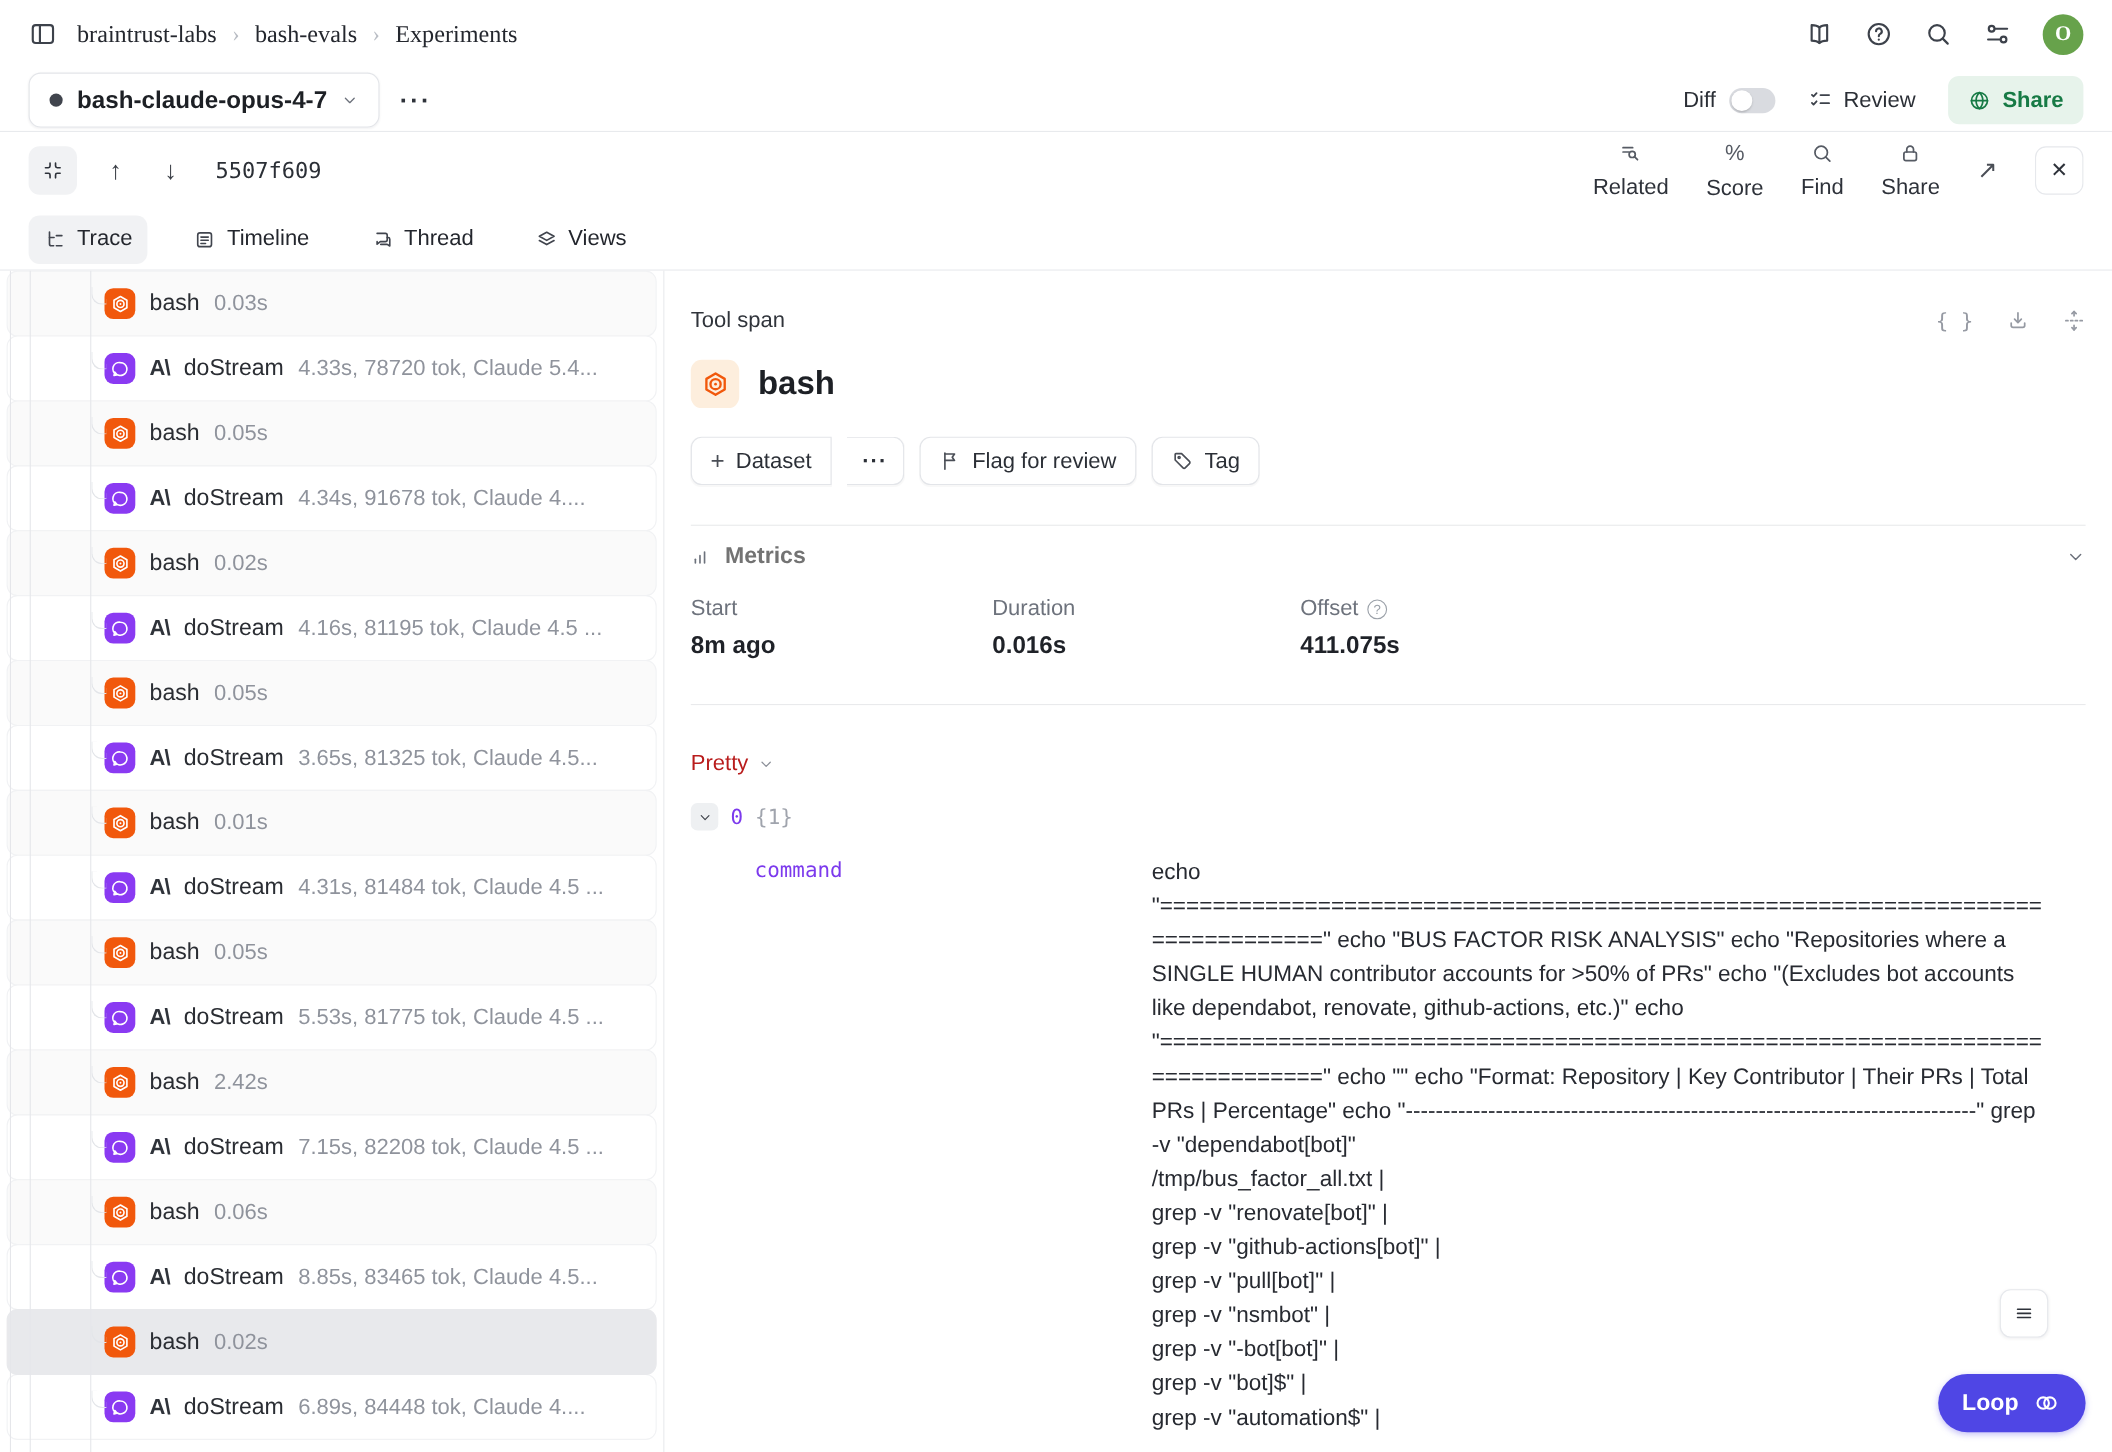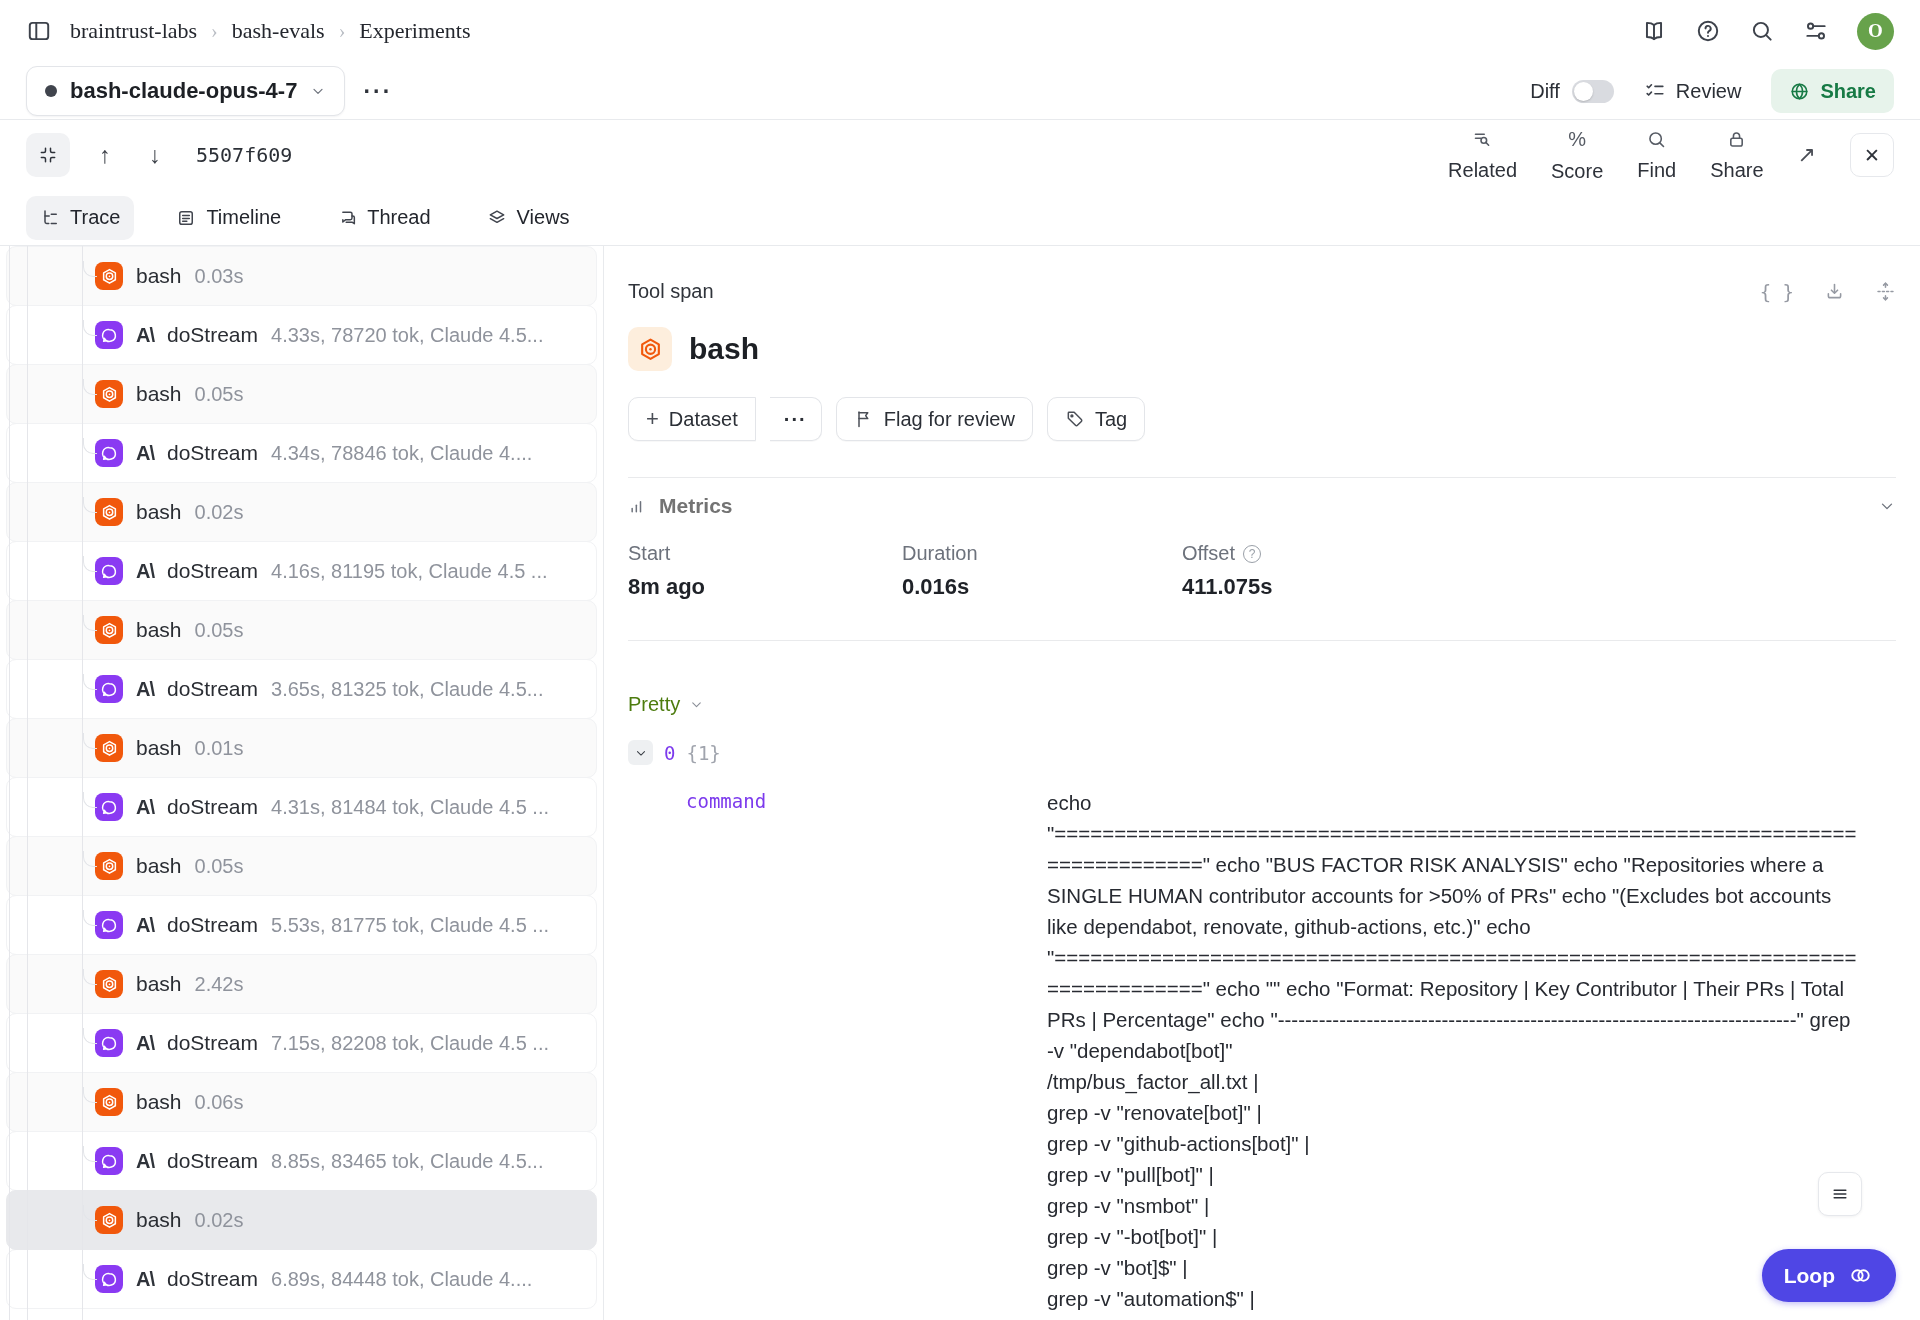--- a/index.html
+++ b/index.html
@@ -98,21 +98,21 @@
   .sec-head .ico { width:20px; height:20px; color:#6d727c; }
   .sec-title { font-size:21px; font-weight:600; color:#737373; }
   .sec-chev { margin-left:auto; width:18px; height:18px; color:#6d727c; cursor:pointer; }
 
   .metrics-grid { margin-top:24px; display:grid; grid-template-columns:274px 280px 1fr; }
   .m-label { font-size:20px; color:#6d727c; display:flex; align-items:center; }
   .m-value { margin-top:9px; font-size:22px; font-weight:600; color:#1f2228; }
   .info-dot { margin-left:8px; width:18px; height:18px; border:1.5px solid #9aa0a8; border-radius:50%; color:#9aa0a8; font-size:12px; display:inline-flex; align-items:center; justify-content:center; }
 
   .sec-input { margin-top:40px; padding-top:16px; }
-  .fmt-row { margin-top:36px; display:flex; align-items:center; gap:9px; font-size:20px; color:#4d7c0f; cursor:pointer; }
+  .fmt-row { margin-top:26px; display:flex; align-items:center; gap:9px; font-size:20px; color:#b91c1c; cursor:pointer; }
   .fmt-row .chev { width:15px; height:15px; color:#8b8f98; }
 
   .json-root { margin-top:24px; display:flex; align-items:center; gap:11px; }
   .tog-btn { width:25px; height:25px; border-radius:6px; background:#eef0f2; display:flex; align-items:center; justify-content:center; color:#3c4048; cursor:pointer; }
   .tog-btn svg { width:14px; height:14px; }
   .mono { font-family:"DejaVu Sans Mono", monospace; font-size:19px; }
   .j-purple { color:#7c3aed; }
   .j-dim { color:#a0a4ad; }
 
   .json-kv { margin-top:22px; display:flex; padding-left:58px; }
@@ -334,21 +334,21 @@
     <span class="span-detail">0.03s</span>
   </div>
           <div class="tree-row">
     <span class="span-icon icon-slot stream">
               <svg viewBox="0 0 24 24" fill="none" stroke="#fff" stroke-width="1.9" stroke-linecap="round" stroke-linejoin="round">
                 <path d="M12 4.6a7.4 7.4 0 1 1-6.5 10.9L4.6 19.4l3.2-.7A7.4 7.4 0 0 1 12 4.6z"></path>
               </svg>
             </span>
     <span class="anthropic-mark">A\</span>
     <span class="span-name">doStream</span>
-    <span class="span-detail">4.33s, 78720 tok, Claude 4.5...</span>
+    <span class="span-detail">4.33s, 78720 tok, Claude 5.4...</span>
   </div>
           <div class="tree-row alt">
     <span class="span-icon icon-slot bash">
               <svg viewBox="0 0 24 24" fill="none" stroke="#fff" stroke-width="1.9" stroke-linejoin="round">
                 <path d="M12 3.2l7.4 4.3v8.6L12 20.4l-7.4-4.3V7.5z"></path>
                 <circle cx="12" cy="11.8" r="4.1"></circle>
                 <circle cx="12" cy="11.8" r="1.1" fill="#fff" stroke="none"></circle>
               </svg>
             </span>
 
@@ -356,21 +356,21 @@
     <span class="span-detail">0.05s</span>
   </div>
           <div class="tree-row">
     <span class="span-icon icon-slot stream">
               <svg viewBox="0 0 24 24" fill="none" stroke="#fff" stroke-width="1.9" stroke-linecap="round" stroke-linejoin="round">
                 <path d="M12 4.6a7.4 7.4 0 1 1-6.5 10.9L4.6 19.4l3.2-.7A7.4 7.4 0 0 1 12 4.6z"></path>
               </svg>
             </span>
     <span class="anthropic-mark">A\</span>
     <span class="span-name">doStream</span>
-    <span class="span-detail">4.34s, 78846 tok, Claude 4....</span>
+    <span class="span-detail">4.34s, 91678 tok, Claude 4....</span>
   </div>
           <div class="tree-row alt">
     <span class="span-icon icon-slot bash">
               <svg viewBox="0 0 24 24" fill="none" stroke="#fff" stroke-width="1.9" stroke-linejoin="round">
                 <path d="M12 3.2l7.4 4.3v8.6L12 20.4l-7.4-4.3V7.5z"></path>
                 <circle cx="12" cy="11.8" r="4.1"></circle>
                 <circle cx="12" cy="11.8" r="1.1" fill="#fff" stroke="none"></circle>
               </svg>
             </span>
 

